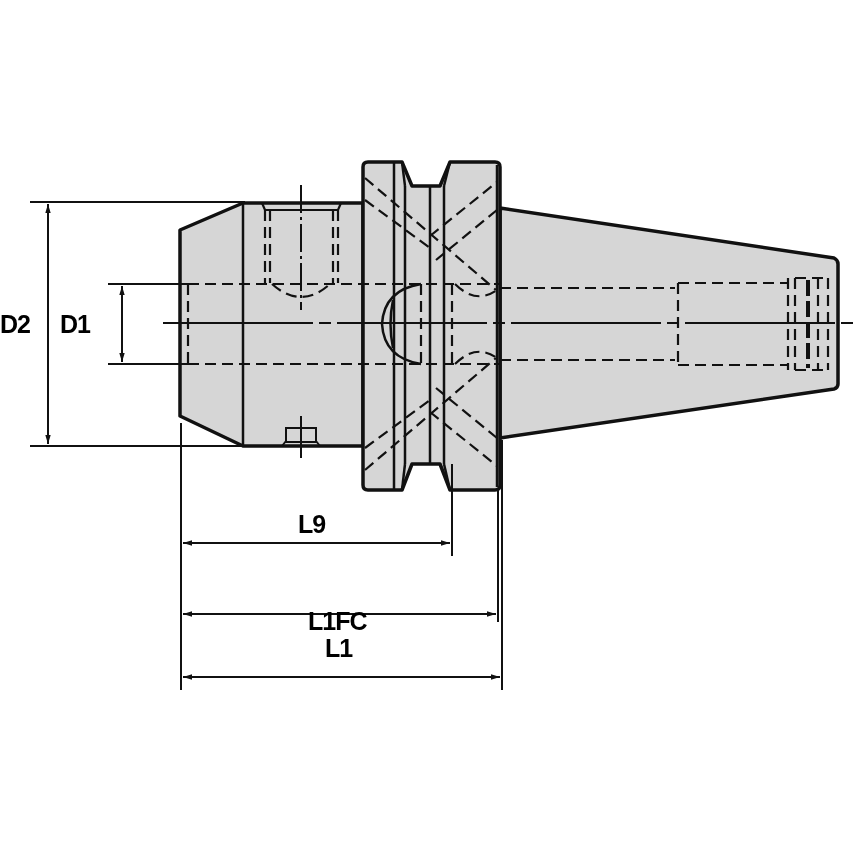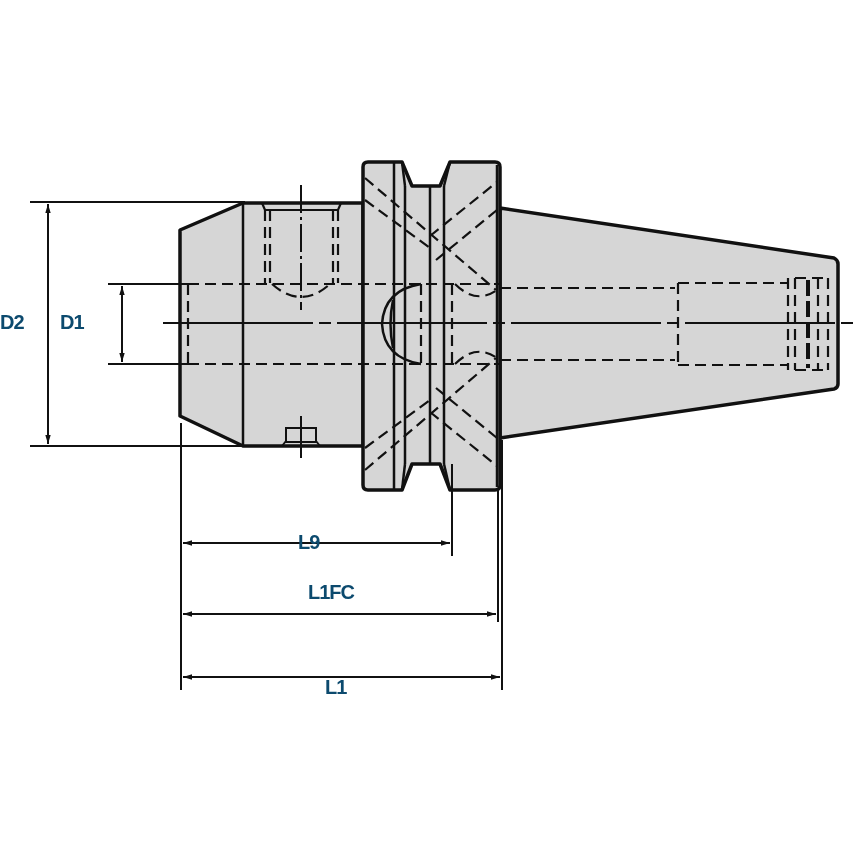--- a/index.html
+++ b/index.html
@@ -1,18 +1,18 @@
 <!DOCTYPE html>
 <html><head>
 <meta charset="utf-8">
 <style>
   html, body { margin: 0; padding: 0; background: #ffffff; }
   body { width: 854px; height: 854px; overflow: hidden; position: relative; font-family: "Liberation Sans", sans-serif; }
   #drawing { position: absolute; left: 0; top: 0; width: 854px; height: 854px; }
-  .lbl { position: absolute; font-family: "Liberation Sans", sans-serif; font-weight: bold; font-size: 20px; color: #0c4a6e; letter-spacing: -1px; line-height: 1; }
+  .lbl { position: absolute; font-family: "Liberation Sans", sans-serif; font-weight: bold; font-size: 25px; color: #000000; letter-spacing: -1px; line-height: 1; }
 </style>
 </head>
 <body>
 
 <svg id="drawing" viewBox="0 0 854 854" xmlns="http://www.w3.org/2000/svg">
   <defs>
     <marker id="arrow" viewBox="0 0 10 10" refX="10" refY="5" markerWidth="9" markerHeight="9" orient="auto-start-reverse" markerUnits="userSpaceOnUse">
       <path d="M0,2 L10,5 L0,8 z" fill="#111"></path>
     </marker>
   </defs>
@@ -121,15 +121,15 @@
     <line x1="183" y1="543" x2="450" y2="543" marker-start="url(#arrow)" marker-end="url(#arrow)"></line>
 
     <line x1="183" y1="614" x2="496" y2="614" marker-start="url(#arrow)" marker-end="url(#arrow)"></line>
 
     <line x1="183" y1="677" x2="500" y2="677" marker-start="url(#arrow)" marker-end="url(#arrow)"></line>
   </g>
 </svg>
 
 <div class="lbl" style="left:0px; top:312px;">D2</div>
 <div class="lbl" style="left:60px; top:312px;">D1</div>
-<div class="lbl" style="left:298px; top:532px;">L9</div>
-<div class="lbl" style="left:308px; top:582px;">L1FC</div>
-<div class="lbl" style="left:325px; top:677px;text-align:center;">L1</div>
+<div class="lbl" style="left:298px; top:512px;">L9</div>
+<div class="lbl" style="left:308px; top:609px;">L1FC</div>
+<div class="lbl" style="left:325px; top:636px;text-align:center;">L1</div>
 
 </body></html>

